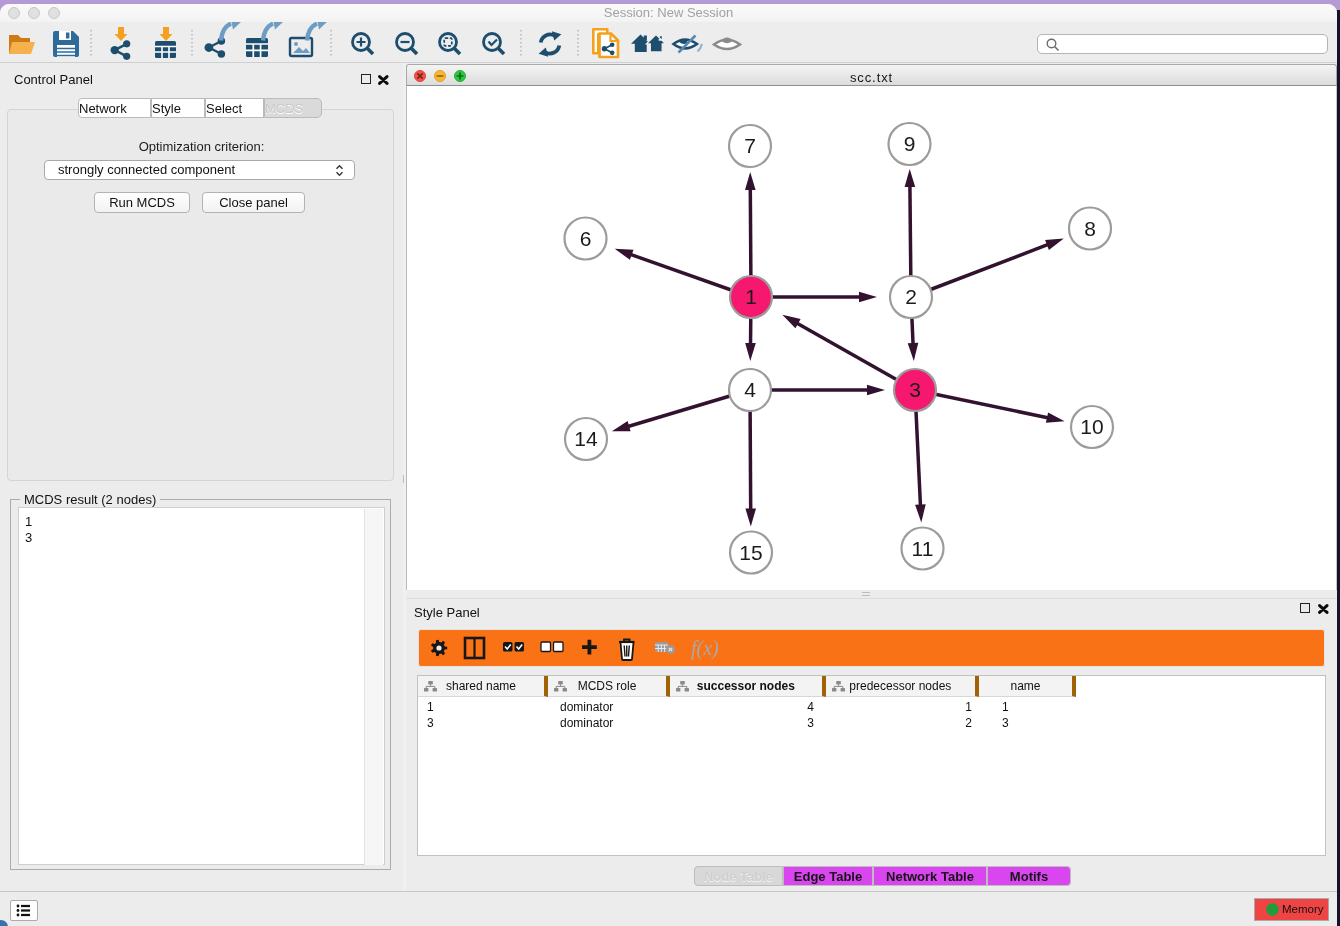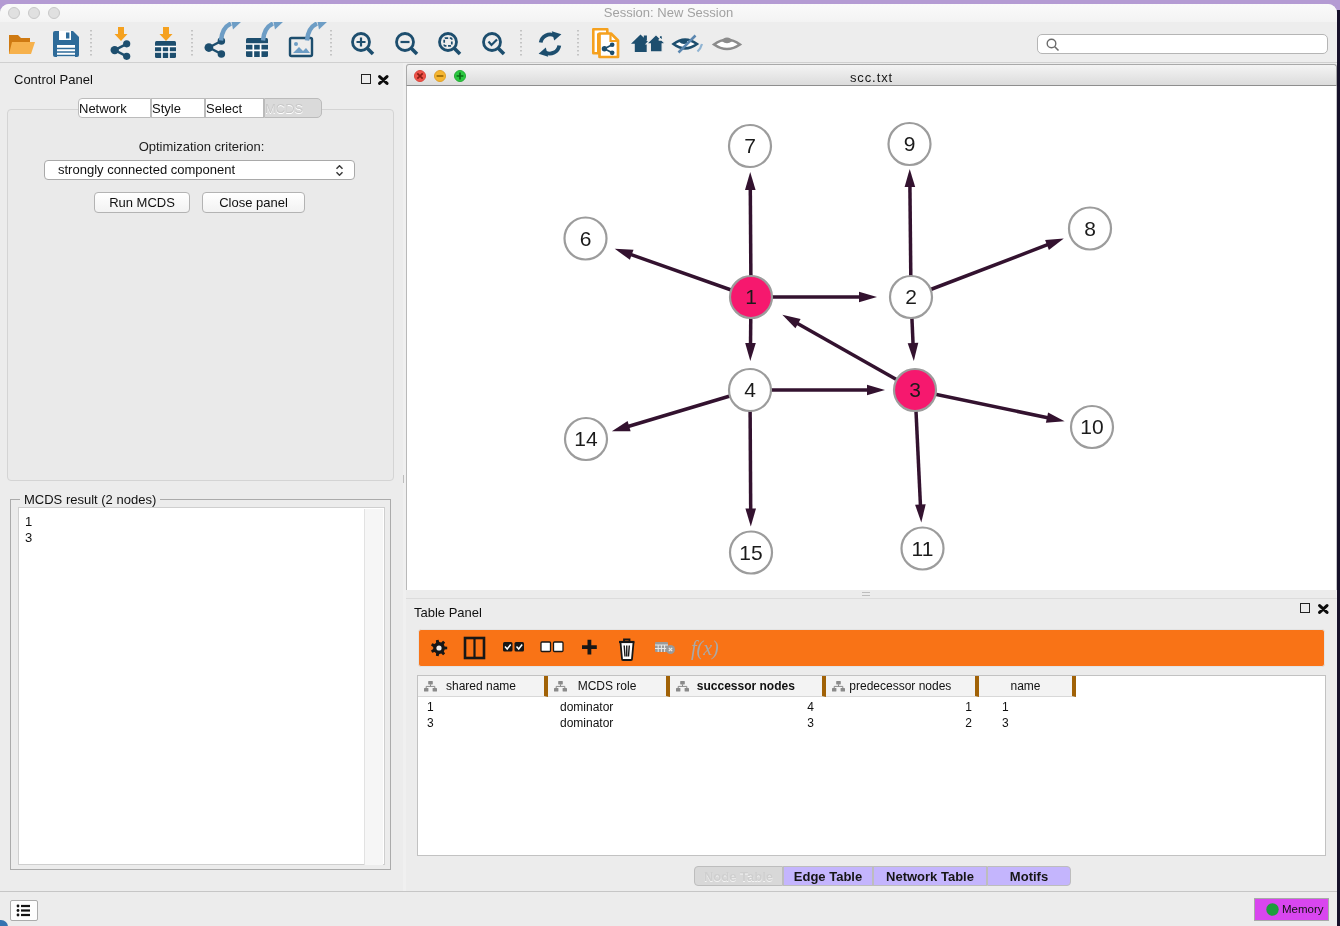--- a/index.html
+++ b/index.html
@@ -35,24 +35,24 @@
 .mtl{position:absolute;top:5px;width:12px;height:12px;border-radius:50%;}
 #canvas{position:absolute;left:0;top:22px;width:931px;height:504px;background:#fff;border-left:1px solid #b9b9b9;border-right:1px solid #c6c6c6;}
 #hsplit{position:absolute;left:406px;top:527px;width:931px;height:8px;background:#ececec;}
 
 #tp{position:absolute;left:406px;top:535px;width:931px;height:293px;background:#ececec;border-top:1px solid #dcdcdc;}
 #tp-title{position:absolute;left:8px;top:6px;font-size:13px;color:#111;}
 #tp-toolbar{position:absolute;left:12px;top:30px;width:907px;height:38px;background:#f97316;border:1px solid #e3e3e3;border-radius:3px;}
 #tbl{position:absolute;left:11px;top:76px;width:909px;height:181px;background:#fff;border:1px solid #c2c2c2;}
 .th{position:absolute;top:0;height:21px;background:#f3f3f3;border-right:4px solid #a16207;border-bottom:1px solid #d8d8d8;font-size:12px;color:#111;text-align:center;line-height:21px;}
 .td{position:absolute;font-size:12px;color:#111;height:16px;line-height:16px;}
-.btab{position:absolute;top:267px;height:20px;background:#c4b5fd;border:1px solid #bdbdbd;font-size:13px;font-weight:700;color:#151515;text-align:center;line-height:19px;}
+.btab{position:absolute;top:267px;height:20px;background:#d946ef;border:1px solid #bdbdbd;font-size:13px;font-weight:700;color:#151515;text-align:center;line-height:19px;}
 #statusbar{position:absolute;left:0;top:887px;width:1337px;height:35px;background:#ececec;border-top:1px solid #c6c6c6;}
 #listbtn{position:absolute;left:10px;top:8px;width:28px;height:21px;background:#fdfdfd;border:1px solid #ababab;border-radius:2px;}
-#membtn{position:absolute;left:1254px;top:6px;width:75px;height:23px;background:#d946ef;border:1px solid #a9a9a9;font-size:11.5px;color:#111;}
+#membtn{position:absolute;left:1254px;top:6px;width:75px;height:23px;background:#ef4444;border:1px solid #a9a9a9;font-size:11.5px;color:#111;}
 svg{display:block;}
 .th svg{display:inline-block;}
 
 </style>
 </head>
 <body>
 <div id="desk-top"></div>
 <div id="win">
   <div id="titlebar">
     <div class="tl" style="left:8px;"></div>
@@ -282,21 +282,21 @@
 <text x="750.0" y="559.7" font-size="21" fill="#1b1b1b" text-anchor="middle">15</text>
 <text x="921.5" y="555.7" font-size="21" fill="#1b1b1b" text-anchor="middle">11</text>
             </g>
           </svg>
         </div>
     </div>
     <div id="hsplit">
         <div style="position:absolute;left:456px;top:2px;width:8px;height:4px;border-top:1px solid #bdbdbd;border-bottom:1px solid #bdbdbd;"></div>
       </div>
     <div id="tp">
-      <div id="tp-title">Table Panel</div>
+      <div id="tp-title">Style Panel</div>
       <div class="sqbtn" style="left:894px;top:4px;"></div>
       <svg class="xbtn" style="left:912px;top:5px;position:absolute;" width="11" height="10">
           <path d="M1.6 1.6 L9 8.4 M9 1.6 L1.6 8.4" stroke="#0c0c0c" stroke-width="3" stroke-linecap="round"></path>
         </svg>
       <div id="tp-toolbar">
           <svg width="905" height="36" viewBox="0 0 905 36" style="position:absolute;left:0;top:0;">
 <polygon points="28.2,16.7 28.2,19.3 25.7,19.6 24.8,21.4 26.1,23.6 24.1,25.2 22.3,23.4 20.3,23.9 19.5,26.3 16.9,25.7 17.1,23.2 15.6,21.9 13.2,22.7 12.0,20.4 14.2,19.0 14.2,17.0 12.0,15.6 13.2,13.3 15.6,14.1 17.1,12.8 16.9,10.3 19.5,9.7 20.3,12.1 22.3,12.6 24.1,10.8 26.1,12.4 24.8,14.6 25.7,16.4" fill="#171717"></polygon>
             <circle cx="20" cy="18" r="2.6" fill="#e9e9e9"></circle>
 <g transform="translate(46,8)">
               <rect x="0" y="0" width="19" height="20" fill="none" stroke="#171717" stroke-width="2.6"></rect>

